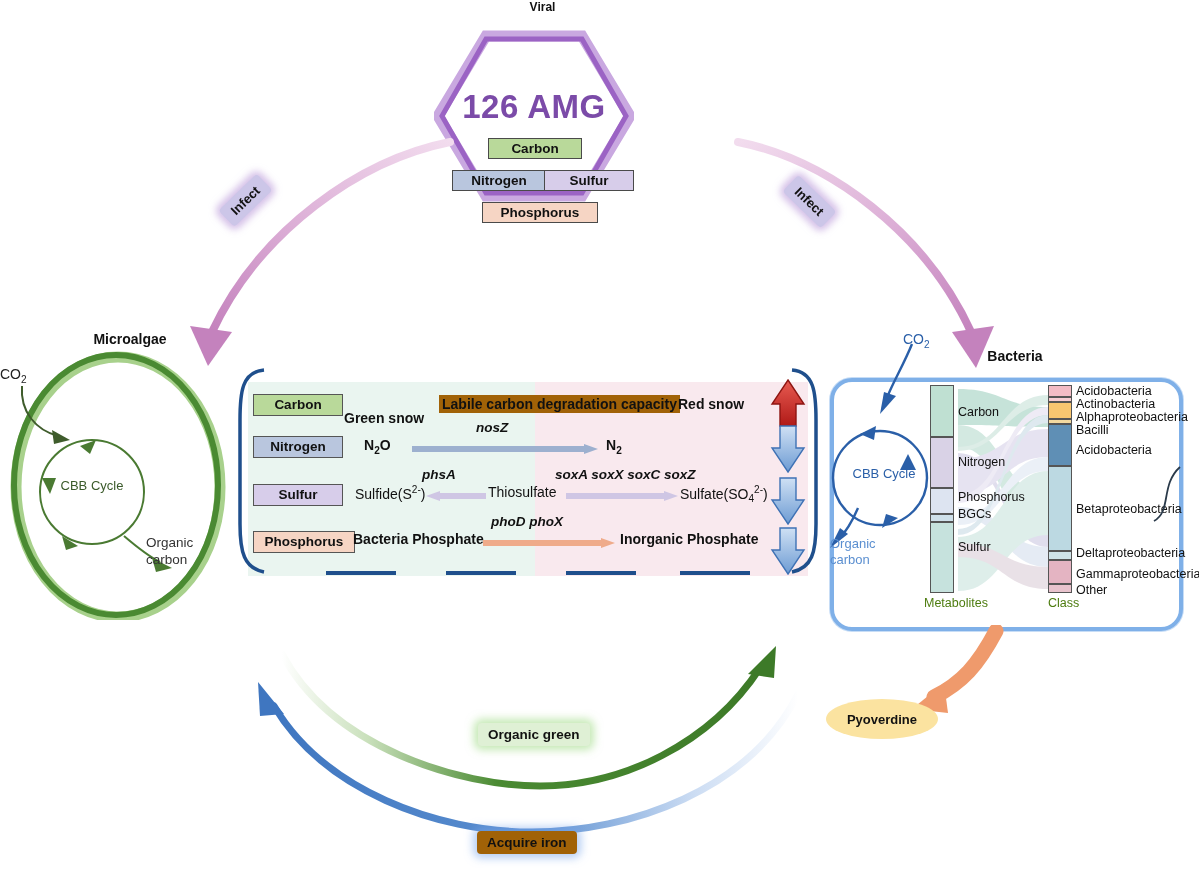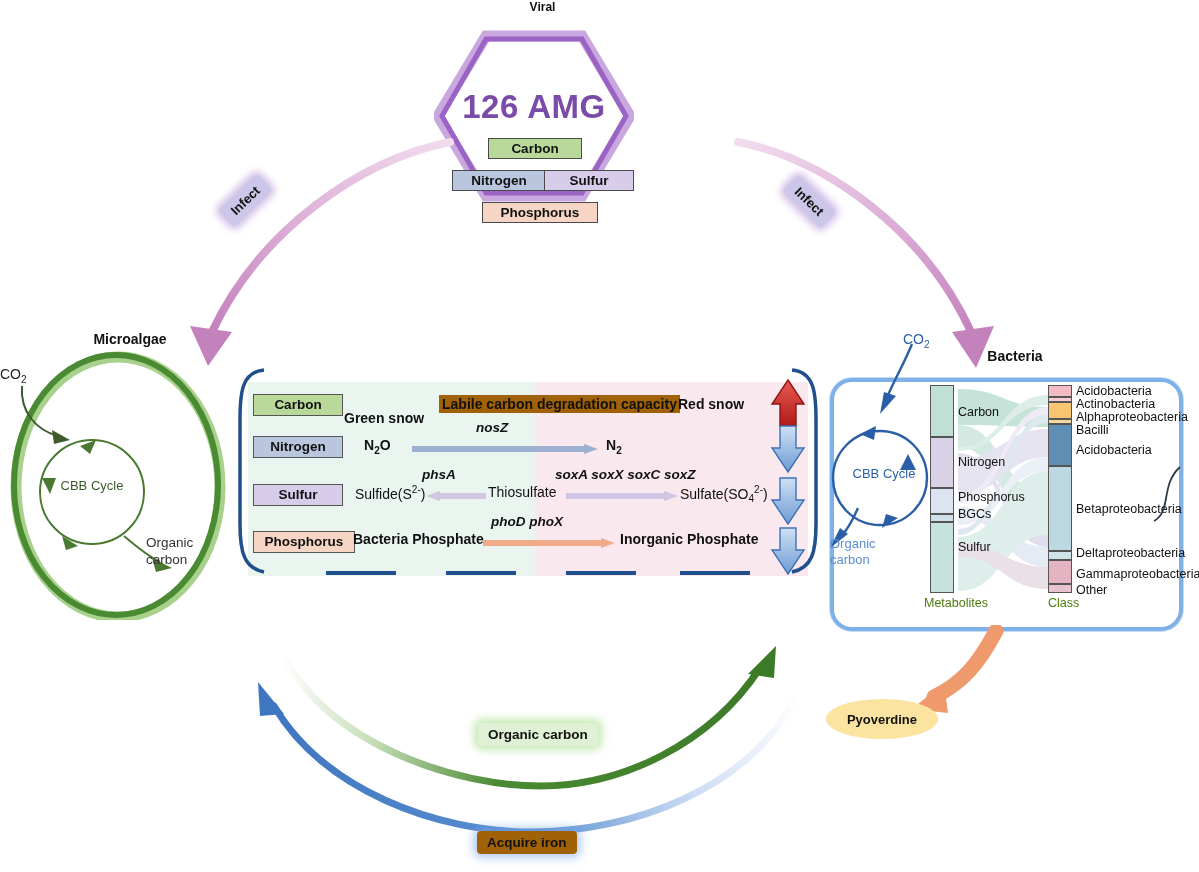--- a/index.html
+++ b/index.html
@@ -292,21 +292,21 @@
     <linearGradient id="greeng" x1="0" y1="0" x2="1" y2="0">
       <stop offset="0%" stop-color="#ffffff"></stop>
         <stop offset="18%" stop-color="#c9e0bb"></stop>
       <stop offset="45%" stop-color="#4a8a32"></stop>
         <stop offset="100%" stop-color="#3d7a28"></stop>
     </linearGradient>
   </defs>
   <path d="M42,14 C92,108 220,146 300,146 C382,146 470,104 520,28" stroke="url(#greeng)" stroke-width="7" fill="none" stroke-linecap="round"></path>
   <polygon points="536,6 508,34 534,38" fill="#3d7a28"></polygon>
 </svg>
-<div class="abs nosel" id="org-carbon-pill">Organic carbon</div>
+<div class="abs nosel" id="org-carbon-pill">Organic green</div>
 
 <svg class="abs" style="left:230px;top:680px;" width="610" height="190">
   <defs>
     <linearGradient id="blueg2" x1="1" y1="0" x2="0" y2="0">
       <stop offset="0%" stop-color="#ffffff"></stop>
         <stop offset="20%" stop-color="#cbdcf3"></stop>
       <stop offset="50%" stop-color="#5b8fd0"></stop>
         <stop offset="100%" stop-color="#3f76c0"></stop>
     </linearGradient>
   </defs>

